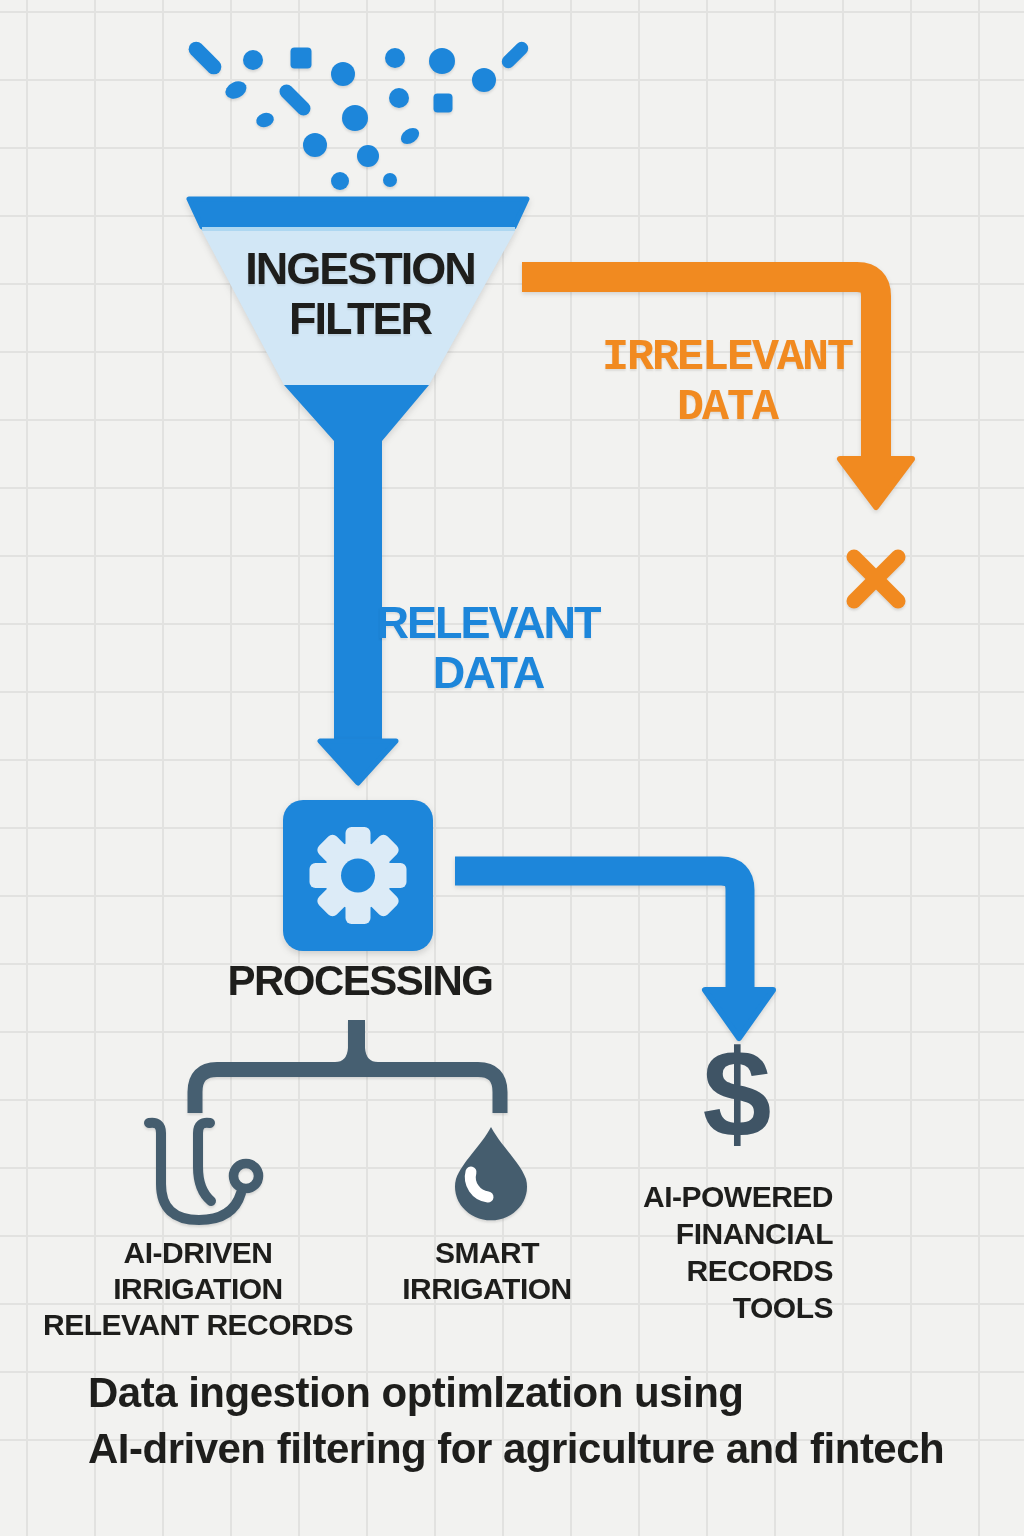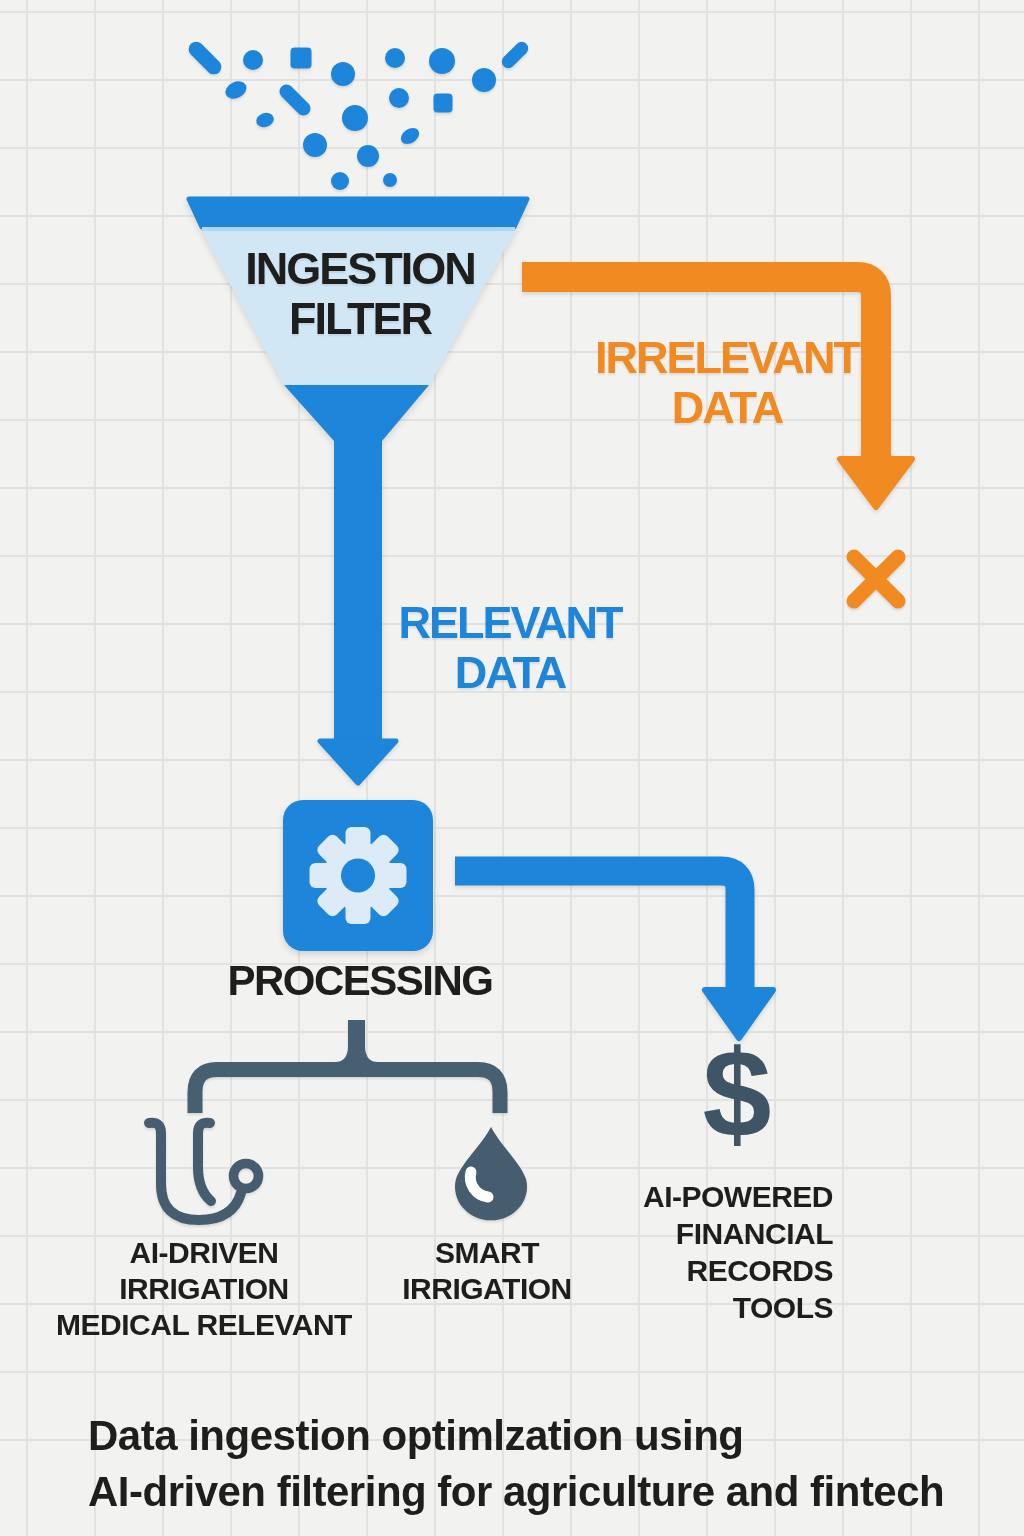--- a/index.html
+++ b/index.html
@@ -10,31 +10,31 @@
     background-image:
       repeating-linear-gradient(90deg, transparent 0 66px, #e2e2e0 66px 68px),
       repeating-linear-gradient(180deg, transparent 0 66px, #e2e2e0 66px 68px);
     background-position:-40px 0, 0 -55px;
   }
   .art{position:absolute;left:0;top:0;}
   .txt{position:absolute;transform:translateX(-50%);text-align:center;white-space:nowrap;
        font-weight:700;color:#1e1e1c;}
   .h1{font-size:45px;line-height:50px;letter-spacing:-2px;text-shadow:0 2px 2px rgba(40,40,40,.10);}
   .funnel-label{left:360px;top:244px;}
-  .irrelevant-label{left:727px;top:333px;color:#f18a20;}
-  .relevant-label{left:510px;top:598px;color:#1d86da;}
+  .irrelevant-label{left:727px;top:333px;color:#f18a20;font-family:Liberation Mono, monospace;}
+  .relevant-label{left:488px;top:598px;color:#1d86da;}
   .processing-label{left:360px;top:958px;font-size:42px;line-height:46px;letter-spacing:-1.5px;}
   .label{font-size:30px;line-height:36px;letter-spacing:-0.5px;}
-  .vet-label{left:204px;top:1235px;}
+  .vet-label{left:198px;top:1235px;}
   .irrigation-label{left:487px;top:1235px;}
   .financial-label{left:738px;top:1178px;line-height:37px;text-align:right;}
   .dollar{position:absolute;left:737px;top:1032px;transform:translateX(-50%);
           font-size:124px;line-height:124px;font-weight:700;color:#3f5465;}
   .caption{position:absolute;left:88px;top:1365px;font-size:42px;line-height:56px;
-           font-weight:700;letter-spacing:-0.5px;color:#1e1e1c;white-space:nowrap;margin-top:43px;}
+           font-weight:700;letter-spacing:-0.5px;color:#1e1e1c;white-space:nowrap;}
 </style>
 </head>
 <body>
 
 <div class="stage">
 
   <svg class="art" width="1024" height="1536" viewBox="0 0 1024 1536">
 
     <g fill="#1d86da" style="filter:drop-shadow(0 2px 1px rgba(50,50,50,.14));">
       <rect x="-20" y="-7.5" width="40" height="15" rx="7.5" transform="translate(205,58) rotate(45)"></rect>
@@ -134,21 +134,21 @@
     <div>DATA</div>
   </div>
 
   <div class="txt processing-label">PROCESSING</div>
 
   <div class="dollar">$</div>
 
   <div class="txt label vet-label">
     <div>AI-DRIVEN</div>
     <div>IRRIGATION</div>
-    <div>MEDICAL RELEVANT</div>
+    <div>RELEVANT RECORDS</div>
   </div>
 
   <div class="txt label irrigation-label">
     <div>SMART</div>
     <div>IRRIGATION</div>
   </div>
 
   <div class="txt label financial-label">
     <div>AI-POWERED</div>
     <div>FINANCIAL</div>

